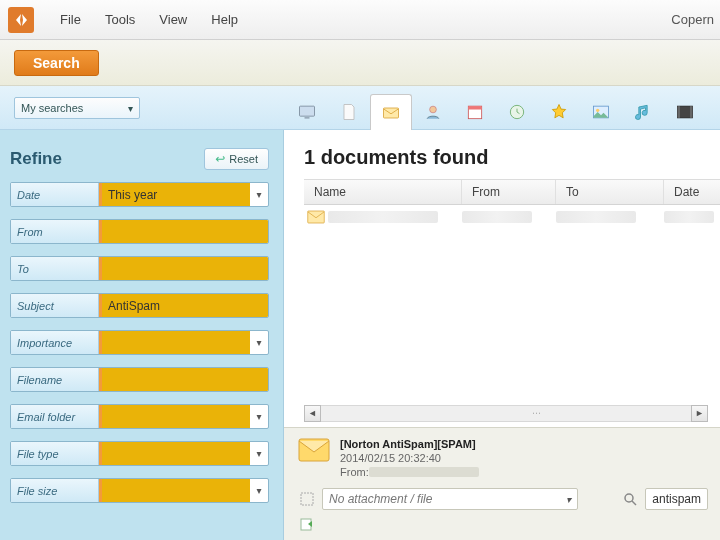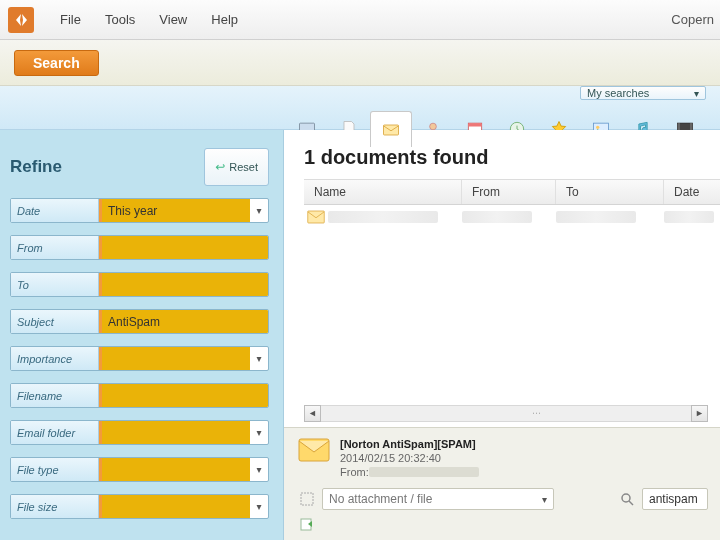--- a/index.html
+++ b/index.html
@@ -11,37 +11,37 @@
 .app-icon svg { width: 16px; height: 16px; }
 .menubar .menu-item { margin: 0 12px; color: #444; cursor: pointer; font-size: 13px; }
 .menubar .spacer { flex: 1; }
 .menubar .brand { color: #555; font-size: 13px; margin-right: -2px; }
 
 
 .searchrow { height: 46px; background: linear-gradient(#f5f5f0,#ececdc); border-bottom: 1px solid #d7d7c8; display: flex; align-items: center; padding-left: 14px; }
 .search-btn { height: 26px; padding: 0 18px; background: linear-gradient(#f39a3a,#e07b1a); border: 1px solid #c86a10; border-radius: 3px; color: #fff; font-weight: bold; font-size: 14px; display: flex; align-items: center; cursor: pointer; }
 
 
-.toolbar2 { height: 44px; background: linear-gradient(#e5f3fb,#d0e9f7); border-bottom: 1px solid #b3d4e8; display: flex; align-items: flex-end; padding: 0 14px; flex-direction: column; }
+.toolbar2 { height: 44px; background: linear-gradient(#e5f3fb,#d0e9f7); border-bottom: 1px solid #b3d4e8; display: flex; align-items: flex-end; padding: 0 14px; }
 .my-searches { height: 22px; width: 126px; background: linear-gradient(#fdfdfd,#e9f4fb); border: 1px solid #9fc5dd; border-radius: 2px; display: flex; align-items: center; padding: 0 6px; font-size: 11px; color: #355; cursor: pointer; margin-bottom: 10px; }
 .my-searches .caret { margin-left: auto; }
 .toolbar2 .spacer2 { flex: 1; }
 .cat-icons { display: flex; align-items: flex-end; height: 100%; }
 .cat { width: 42px; height: 36px; display: flex; align-items: center; justify-content: center; cursor: pointer; border: 1px solid transparent; border-bottom: none; margin-bottom: 0; }
 .cat.active { background: #fff; border-color: #c9c9c9; border-top-left-radius: 3px; border-top-right-radius: 3px; position: relative; top: 1px; }
 .cat svg, .cat .glyph { width: 20px; height: 20px; }
 
 
 .main { display: flex; height: calc(540px - 40px - 46px - 44px); }
 
 
 .refine { width: 284px; background: #bfe2ef; border-right: 1px solid #a8cde0; padding: 18px 14px 14px 10px; }
 .refine-head { display: flex; align-items: center; margin-bottom: 12px; }
 .refine-head h2 { font-size: 17px; font-weight: bold; color: #2a5a70; }
-.reset-btn { margin-left: auto; height: 38px; padding: 0 10px; background: linear-gradient(#fefefe,#eaf3f8); border: 1px solid #9fc5dd; border-radius: 3px; font-size: 11px; color: #355; display: flex; align-items: center; gap: 4px; cursor: pointer; }
+.reset-btn { margin-left: auto; height: 22px; padding: 0 10px; background: linear-gradient(#fefefe,#eaf3f8); border: 1px solid #9fc5dd; border-radius: 3px; font-size: 11px; color: #355; display: flex; align-items: center; gap: 4px; cursor: pointer; }
 .reset-btn::before { content: "↩"; color: #4b8; font-size: 12px; }
 
 .ref-row { height: 25px; margin-bottom: 12px; display: flex; border: 1px solid #8bb6cc; border-radius: 2px; overflow: hidden; background: #fff; }
 .ref-label { width: 88px; background: linear-gradient(#eaf6fc,#cfe9f6); border-right: 1px solid #aacde0; display: flex; align-items: center; padding: 0 6px; font-style: italic; font-size: 11px; color: #3a6a80; }
 .ref-sep { width: 3px; background: #f39a3a; }
 .ref-val { flex: 1; display: flex; align-items: center; padding: 0 6px; font-size: 12px; color: #333; background: #eab308; }
 .ref-caret { width: 18px; display: flex; align-items: center; justify-content: center; color: #555; }
 
 
 .content { flex: 1; display: flex; flex-direction: column; background: #fff; }
@@ -75,21 +75,21 @@
 .big-mail { width:32px; height:24px; }
 .prev-meta .subj { font-weight:bold; font-size:11px; color:#222; }
 .prev-meta .dt { font-size:11px; color:#666; margin-top:2px; }
 .prev-meta .fr { font-size:11px; color:#666; margin-top:2px; display:flex; align-items:center; }
 .prev-meta .fr .blur { display:inline-block; width:110px; height:10px; background:#dcdcd2; border-radius:2px;}
 
 .prev-bars { margin-top: 10px; display:flex; flex-direction:column; gap:6px; padding-bottom:8px;}
 .pb-row { display:flex; align-items:center; gap:6px; }
 .pb-icon { width:18px; display:flex; justify-content:center; color:#888;}
 .pb-field { height:22px; background:#fff; border:1px solid #c7c7b9; border-radius:2px; display:flex; align-items:center; padding:0 6px; font-size:12px; color:#777;}
-.pb-field.attach { width: 232px; }
+.pb-field.attach { width: 256px; font-style: italic; }
 .pb-field.search { flex:1; color:#333; }
 .pb-field.open { width: 130px; color:#333; }
 .pb-caret { margin-left:auto; color:#555; }
 
 .caret::after, .ref-caret::after, .pb-caret::after { content:"▾"; font-size:10px; }
 
 .mail-svg { width:18px; height:14px; }
 </style>
 </head>
 <body>

